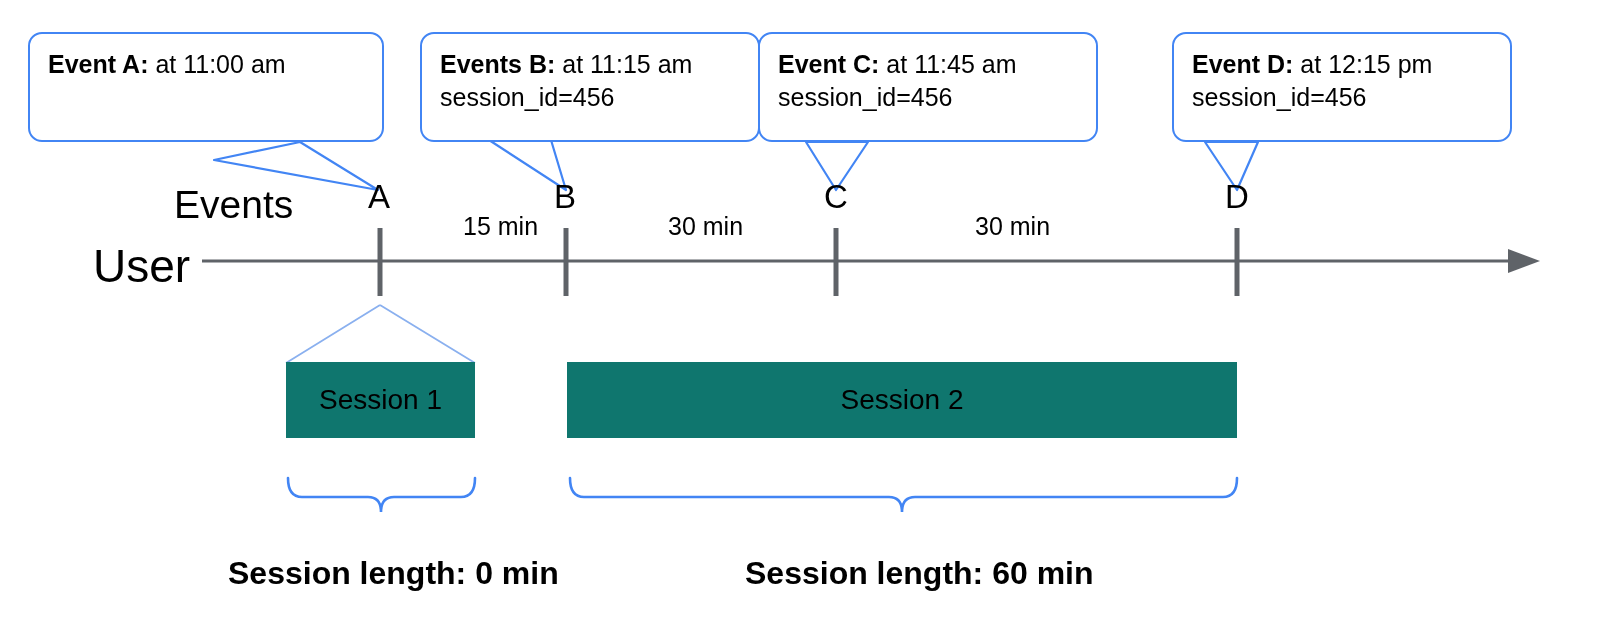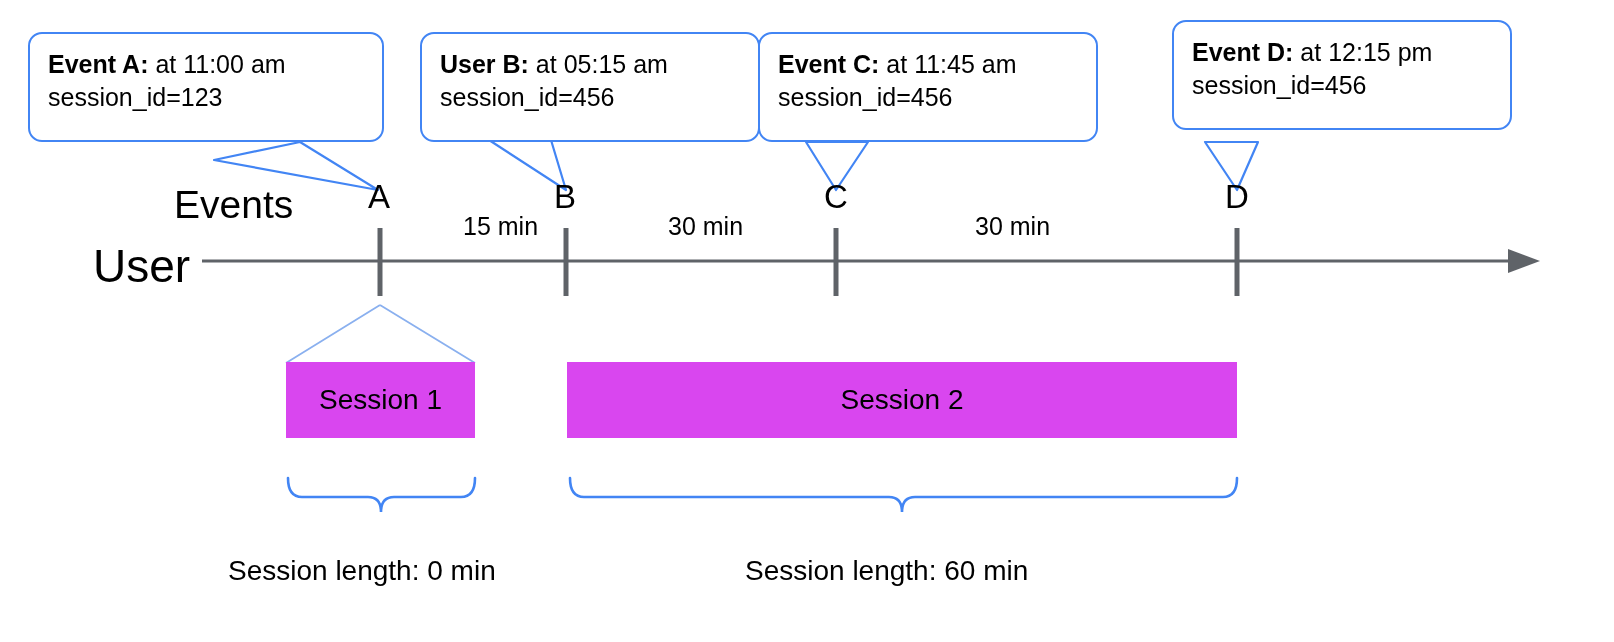--- a/index.html
+++ b/index.html
@@ -14,24 +14,24 @@
            padding:14px 16px 10px 18px;line-height:1.30;font-size:25px;}
   .callout .ln{white-space:nowrap;display:block;}
   .callout b{font-weight:bold;}
 
   
   .lbl{position:absolute;white-space:nowrap;}
   .events-label{font-size:39px;}
   .user-label{font-size:46px;}
   .evt-letter{font-size:33px;}
   .gap-label{font-size:25px;}
-  .sess-len{font-size:28px;}
+  .sess-len{font-size:32px;font-weight:bold;}
 
   
-  .sessbar{position:absolute;background:#d946ef;display:flex;
+  .sessbar{position:absolute;background:#0f766e;display:flex;
            align-items:center;justify-content:center;font-size:28px;color:#000;}
 </style>
 </head>
 <body>
 
 <div id="stage">
 
   <svg class="svg-layer" viewBox="0 0 1614 642">
 
     <g>
@@ -73,34 +73,33 @@
       <path d="M 288 478 Q 288 497 302 497 L 368 497 Q 381 497 381 512 Q 381 497 394 497 L 461 497 Q 475 497 475 478"></path>
     </g>
 
     <g fill="none" stroke="#4285f4" stroke-width="2.6" stroke-linecap="round">
       <path d="M 570 478 Q 570 497 584 497 L 889 497 Q 902 497 902 512 Q 902 497 915 497 L 1223 497 Q 1237 497 1237 478"></path>
     </g>
   </svg>
 
   <div class="callout" style="left:28px; top:32px; width:356px; height:110px;">
     <span class="ln"><b>Event A:</b><span> at 11:00 am</span></span>
-    <span class="ln">session_id=123</span>
   </div>
 
   <div class="callout" style="left:420px; top:32px; width:340px; height:110px;">
-    <span class="ln"><b>User B:</b><span> at 05:15 am</span></span>
+    <span class="ln"><b>Events B:</b><span> at 11:15 am</span></span>
     <span class="ln">session_id=456</span>
   </div>
 
   <div class="callout" style="left:758px; top:32px; width:340px; height:110px;">
     <span class="ln"><b>Event C:</b><span> at 11:45 am</span></span>
     <span class="ln">session_id=456</span>
   </div>
 
-  <div class="callout" style="left:1172px; top:20px; width:340px; height:110px;">
+  <div class="callout" style="left:1172px; top:32px; width:340px; height:110px;">
     <span class="ln"><b>Event D:</b><span> at 12:15 pm</span></span>
     <span class="ln">session_id=456</span>
   </div>
 
   <div class="lbl events-label" style="left:174px; top:183px;">Events</div>
 
   <div class="lbl user-label" style="left:93px; top:239px;">User</div>
 
   <div class="lbl evt-letter" style="left:368px; top:178px;">A</div>
   <div class="lbl evt-letter" style="left:554px; top:178px;">B</div>

